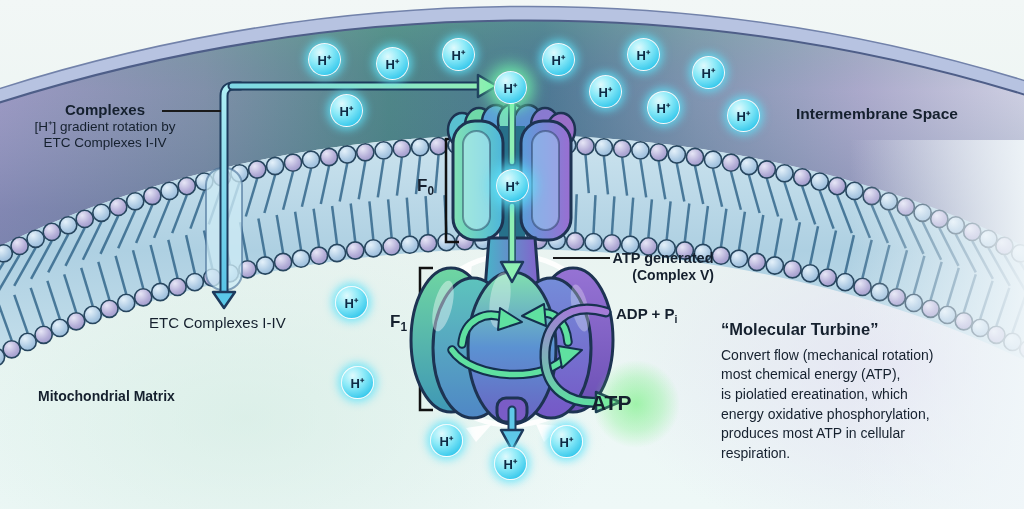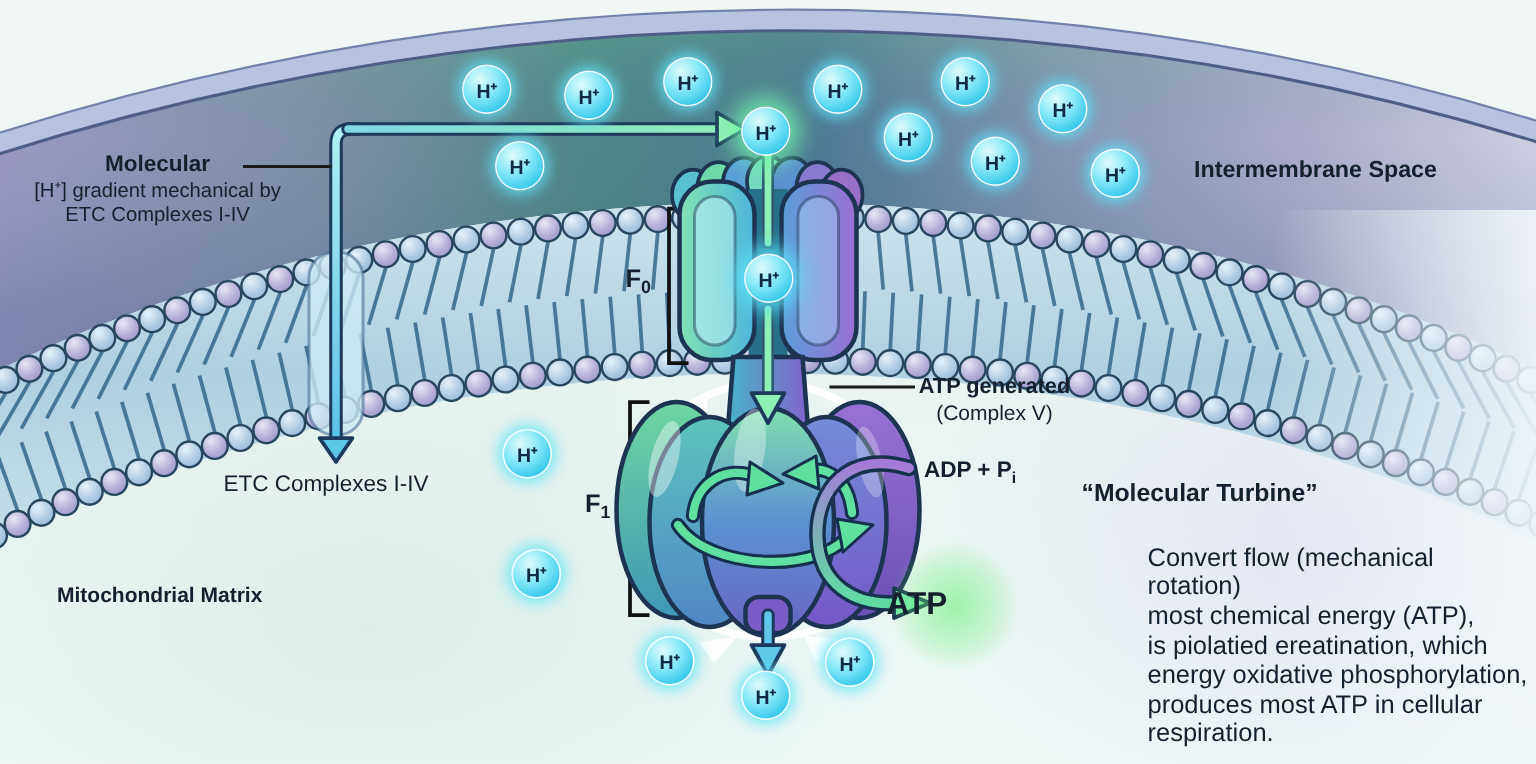--- a/index.html
+++ b/index.html
@@ -25,28 +25,28 @@
        color:#0e2a44;font-weight:bold;font-size:13px;}
   .ion.green-glow{box-shadow:0 0 16px 6px rgba(112,245,170,.9);}
   .ion.big-glow{box-shadow:0 0 14px 5px rgba(92,226,250,.95);}
   
   #source-callout{left:2px;top:101px;width:206px;font-size:13.5px;}
   #source-callout .t{font-size:15px;}
   #intermembrane-label{left:796px;top:105px;font-size:15.5px;}
   #etc-label{left:149px;top:314px;font-size:15px;}
   #matrix-label{left:38px;top:388px;font-size:14px;}
   #f0-label{left:417px;top:176px;font-size:17px;}
-  #f1-label{left:390px;top:326px;font-size:17px;}
+  #f1-label{left:390px;top:312px;font-size:17px;}
   #atp-synthase-label{left:612px;top:250px;width:102px;font-size:14.5px;}
-  #atp-synthase-label .sub{font-weight:normal;font-size:14px;}
+  #atp-synthase-label .sub{font-weight:bold;font-size:14px;text-align:right;}
   #adp-label{left:616px;top:305px;font-size:15px;}
   #atp-label{left:591px;top:390px;font-size:21px;}
   #turbine-callout{left:721px;top:320px;width:300px;white-space:normal;}
-  #turbine-callout .t{font-size:16.5px;margin-bottom:22px;}
-  #turbine-callout .p{font-size:17px;line-height:19.6px;margin-left:44px;}
+  #turbine-callout .t{font-size:16.5px;margin-bottom:6px;}
+  #turbine-callout .p{font-size:14px;line-height:19.6px;}
   sub{font-size:70%;}
 </style>
 </head>
 <body>
 
 <div id="stage">
   <div id="bg"></div>
 
   <svg width="1024" height="509" viewBox="0 0 1024 509">
     <defs>
@@ -505,22 +505,22 @@
 
   <span class="ion big-glow" style="left:496px;top:169px">H⁺</span>
 
   <span class="ion" style="left:335px;top:286px">H⁺</span>
   <span class="ion" style="left:341px;top:366px">H⁺</span>
   <span class="ion" style="left:430px;top:424px">H⁺</span>
   <span class="ion" style="left:550px;top:425px">H⁺</span>
   <span class="ion" style="left:494px;top:447px">H⁺</span>
 
   <div class="lbl center" id="source-callout">
-    <div class="t b">Molecular</div>
-    <div>[H⁺] gradient mechanical by</div>
+    <div class="t b">Complexes</div>
+    <div>[H⁺] gradient rotation by</div>
     <div>ETC Complexes I-IV</div>
   </div>
 
   <div class="lbl b" id="intermembrane-label">Intermembrane Space</div>
   <div class="lbl" id="etc-label">ETC Complexes I-IV</div>
   <div class="lbl b" id="matrix-label">Mitochondrial Matrix</div>
 
   <div class="lbl b" id="f0-label"><span>F</span><sub>0</sub></div>
   <div class="lbl b" id="f1-label"><span>F</span><sub>1</sub></div>
 

